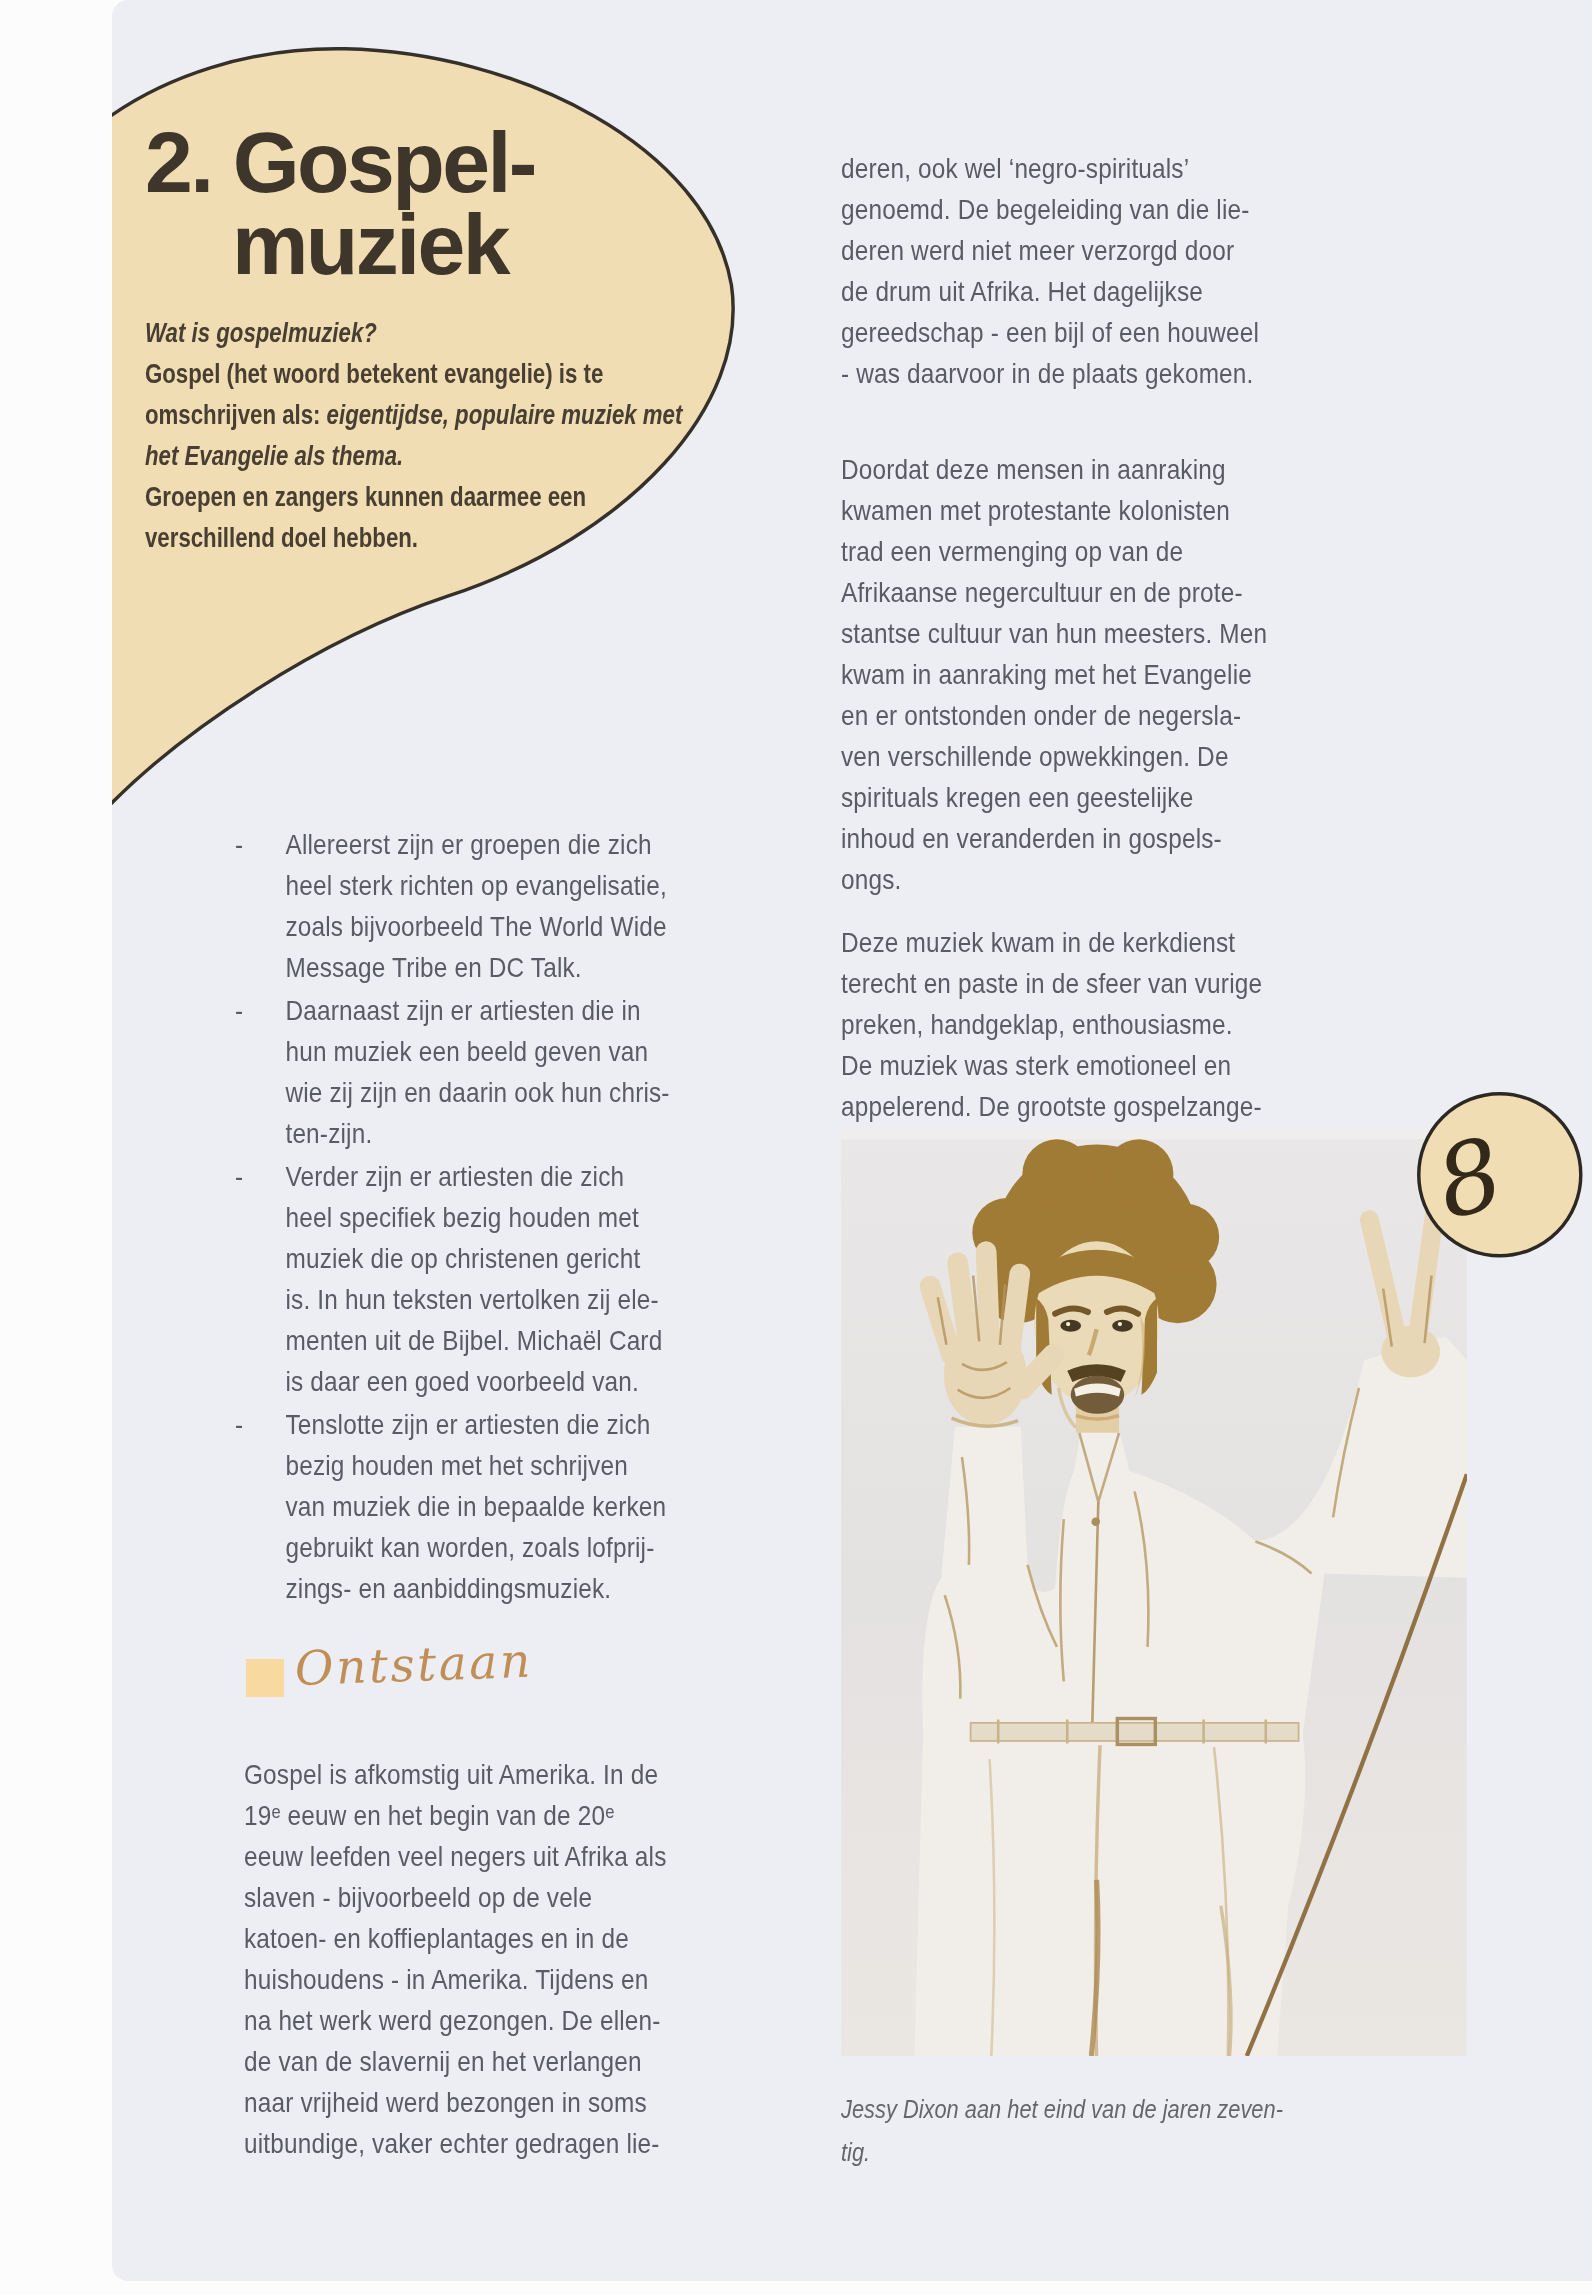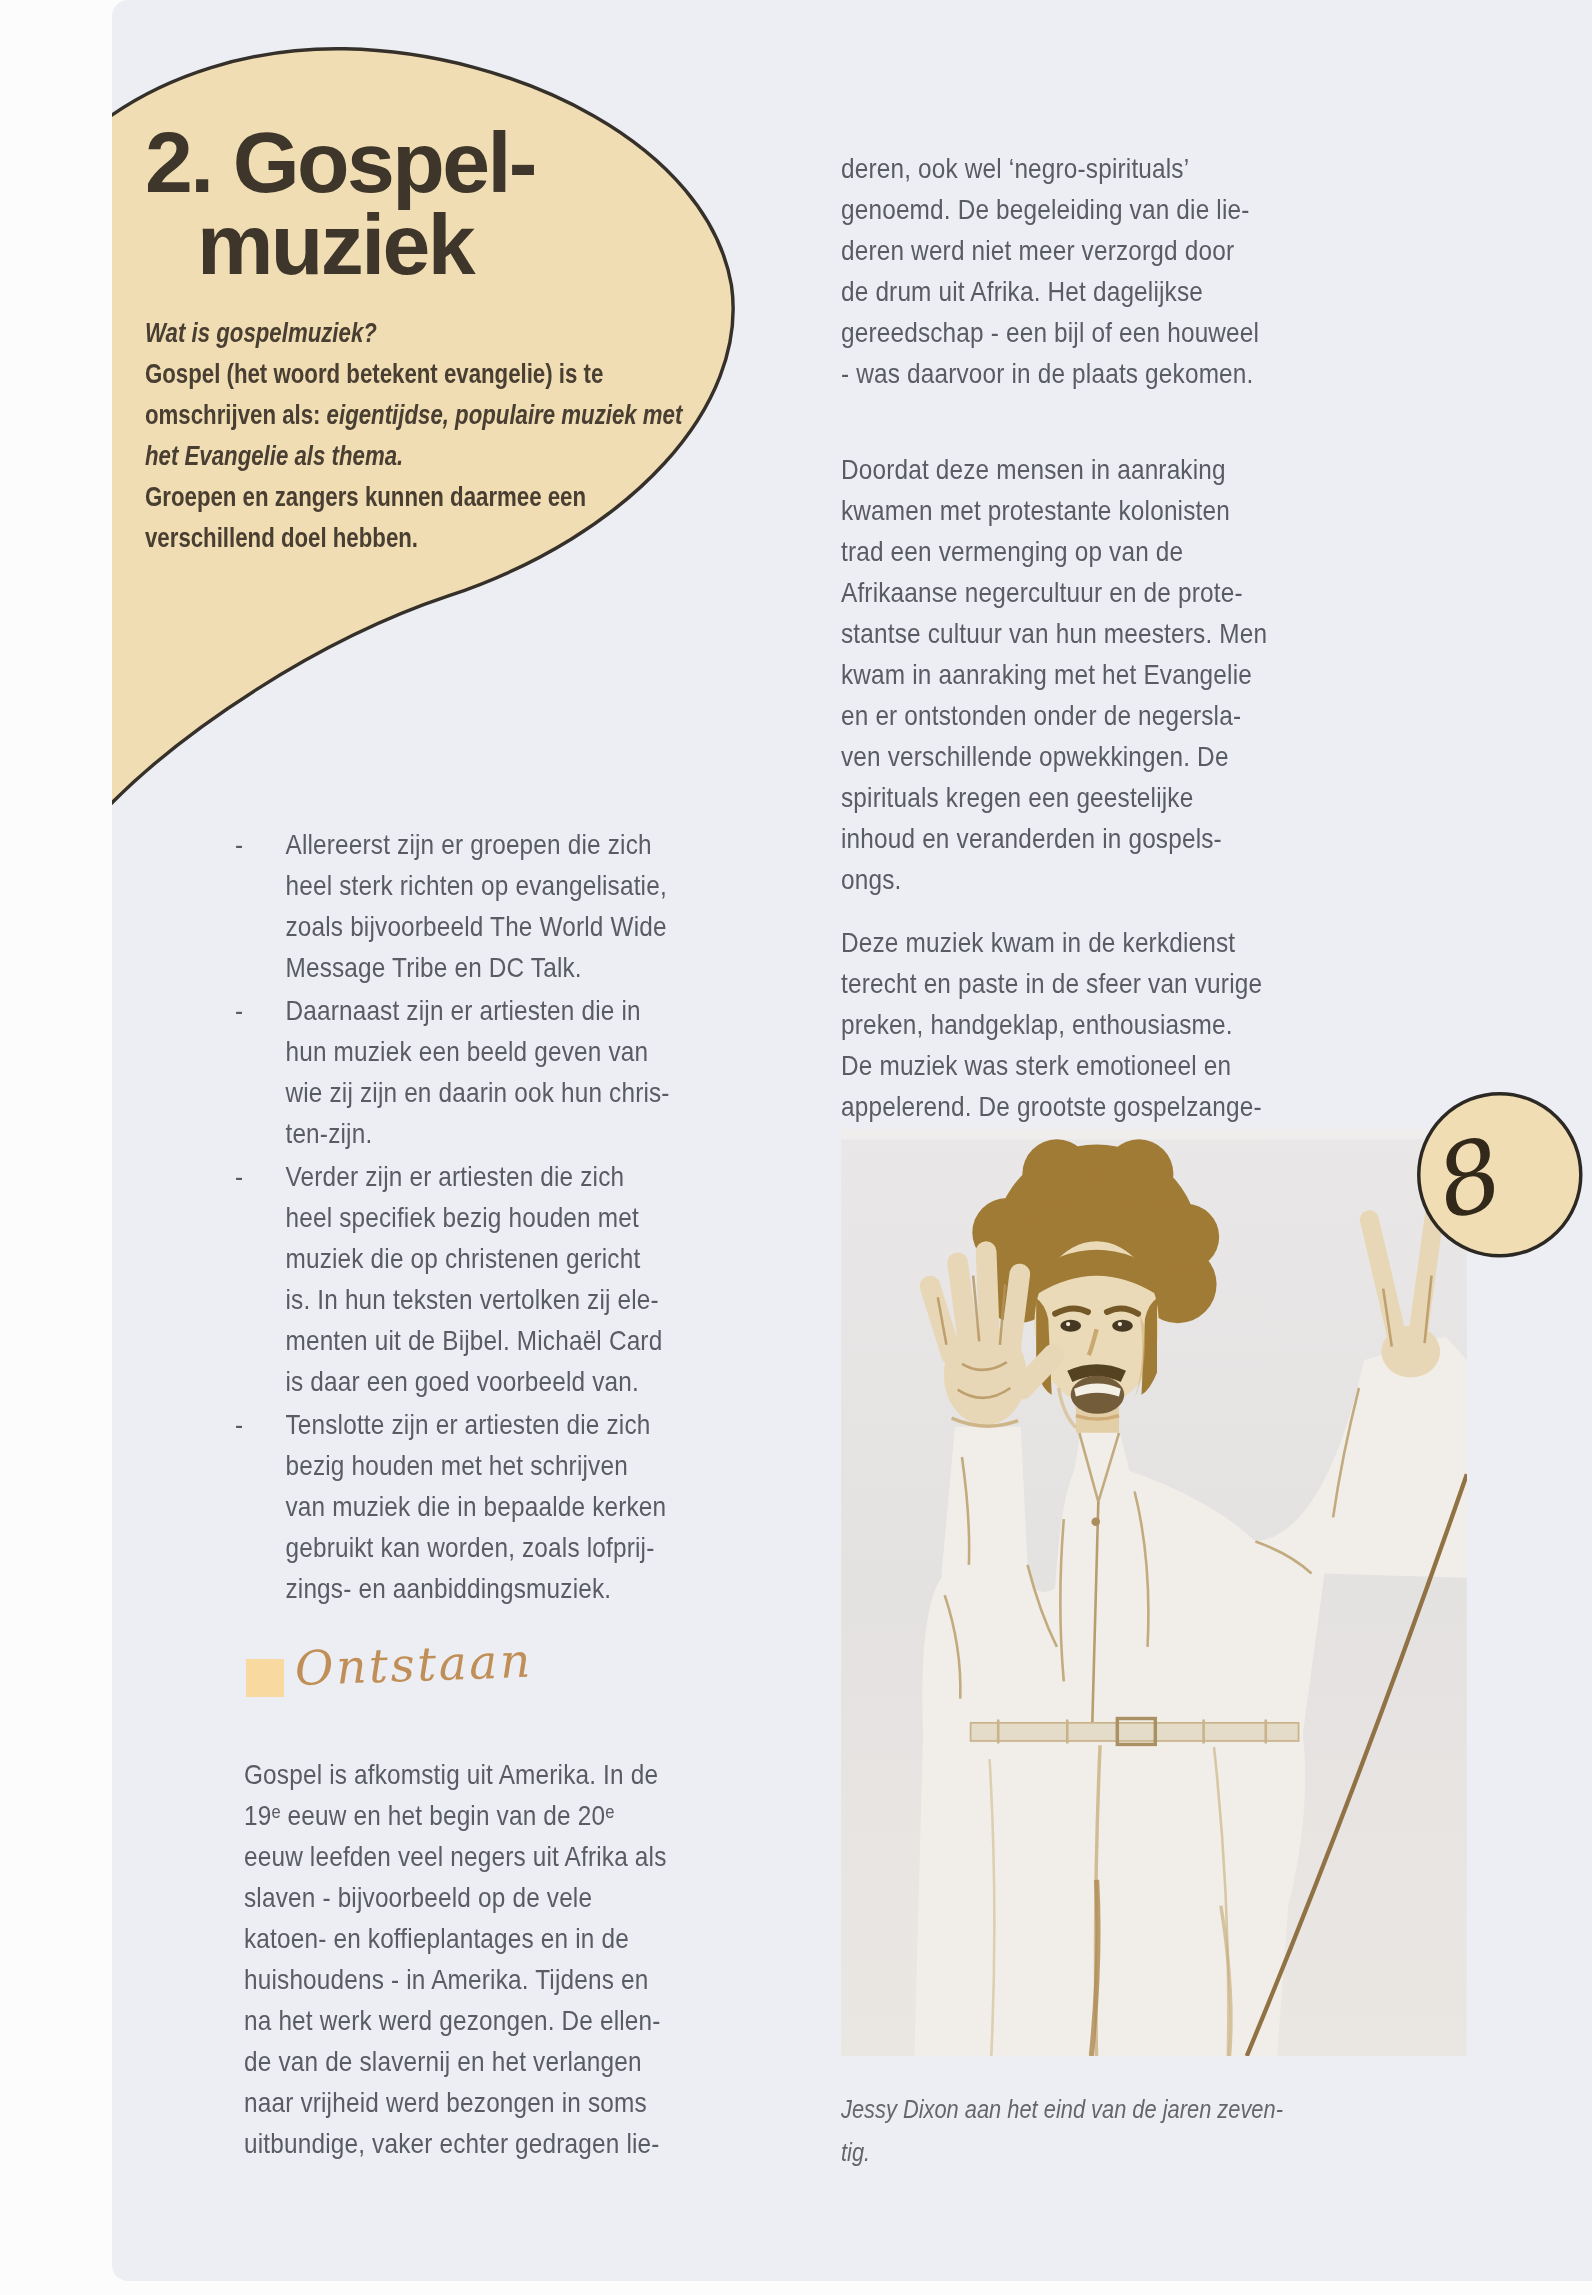--- a/index.html
+++ b/index.html
@@ -18,21 +18,21 @@
     background:#d4d4dd;
   }
   .lines{white-space:pre-line;}
   
   .ellipse-svg{position:absolute;left:-8.6px;top:35px;width:639px;height:794px;}
   .chapter-title{
     position:absolute;left:33px;top:121px;
     font-size:86px;line-height:82px;font-weight:700;
     letter-spacing:-2.6px;color:#3e362a;
   }
-  .chapter-title .l2{margin-left:52px;}
+  .chapter-title .l2{margin-left:87px;}
   .intro{
     position:absolute;left:33px;top:312px;width:725px;
     font-size:28.5px;line-height:41px;font-weight:700;color:#483e32;
     transform:scaleX(0.78);transform-origin:0 0;
   }
   .intro .it{font-style:italic;}
   
   .body-text{
     font-size:28px;line-height:41px;color:#5a5c63;letter-spacing:0.2px;
     transform:scaleX(0.87);transform-origin:0 0;

